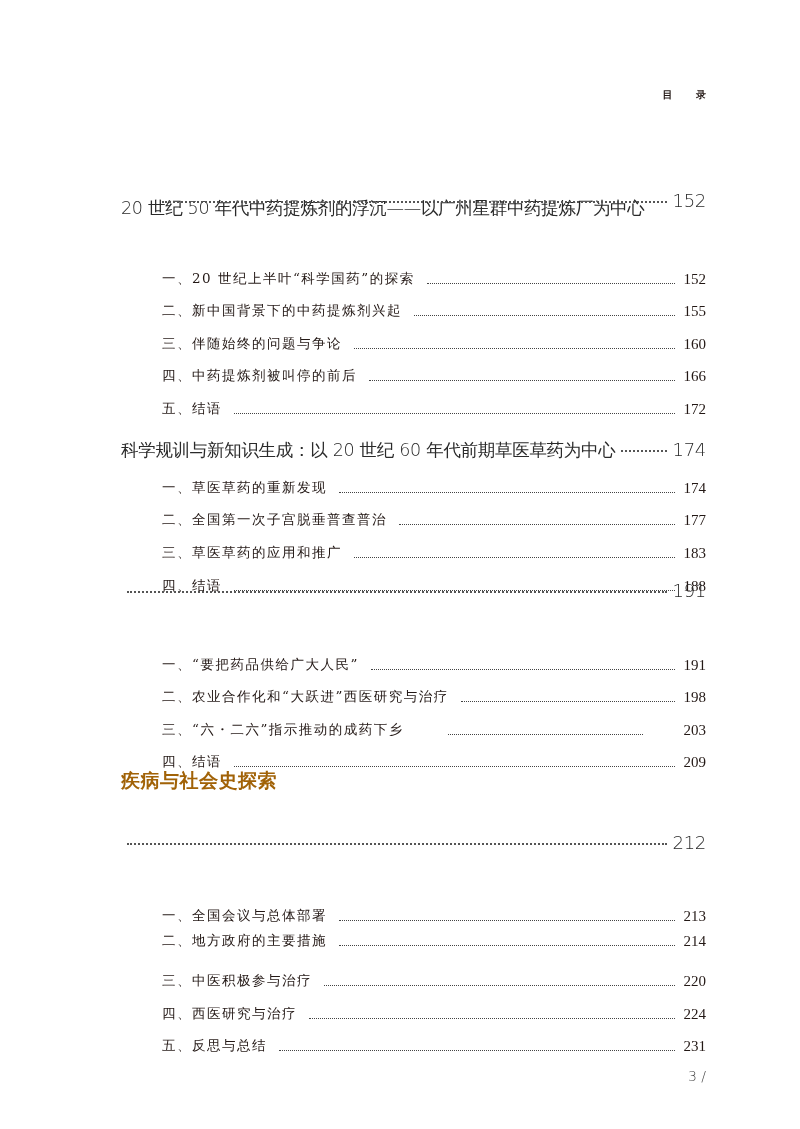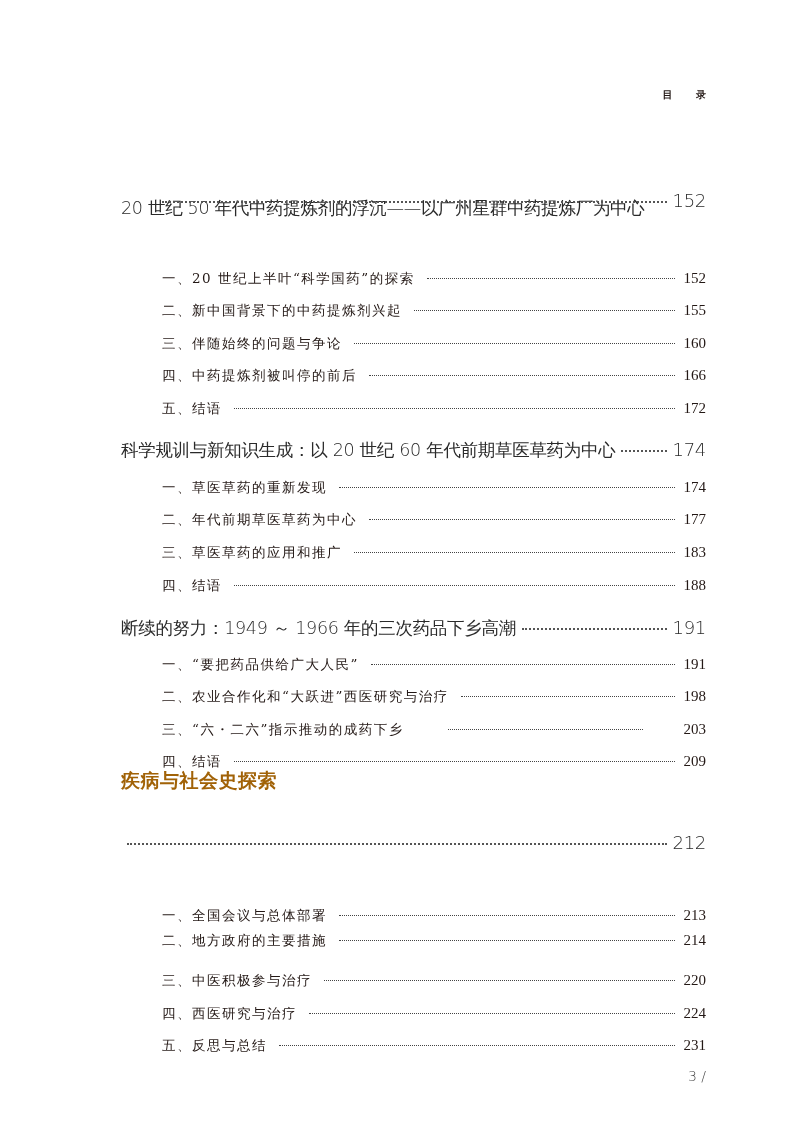--- a/index.html
+++ b/index.html
@@ -23,20 +23,21 @@
     font-family: "DejaVu Sans", "Liberation Sans", sans-serif;
     font-size: 17.5px; font-weight: 300; color: #2a2a2a;
     letter-spacing: -0.3px;
   }
   .chapter .num { font-size: 18px; }
   .section {
     left: 41px;
     font-family: "DejaVu Serif", "Liberation Serif", serif;
     font-size: 13.5px; color: #231815;
     letter-spacing: 1.5px;
+    align-items: flex-end;
   }
   .section .num { letter-spacing: 0; font-family: "Liberation Serif", "DejaVu Serif", serif; font-size: 15px; }
   .title { white-space: nowrap; margin-top: 36px; }
   .leader {
     flex: 1 1 auto; margin: 0 6px; height: 1px; position: relative; top: -4px;
     border-bottom: 2px dotted #555;
   }
   .section .leader { margin: 0 9px 0 12px; border-bottom: 1.6px dotted #444; }
   .num { white-space: nowrap; text-align: right; }
   .chapter-wrap {
@@ -103,37 +104,36 @@
     <span class="title">科学规训与新知识生成：以 20 世纪 60 年代前期草医草药为中心</span>
     <span class="leader"></span>
     <span class="num">174</span>
   </div>
   <div class="row section" style="top:443px;">
     <span class="title">一、草医草药的重新发现</span>
     <span class="leader"></span>
     <span class="num">174</span>
   </div>
   <div class="row section" style="top:475px;">
-    <span class="title">二、年代前期草医草药为中心</span>
+    <span class="title">二、全国第一次子宫脱垂普查普治</span>
     <span class="leader"></span>
     <span class="num">177</span>
   </div>
   <div class="row section" style="top:508px;">
     <span class="title">三、草医草药的应用和推广</span>
     <span class="leader"></span>
     <span class="num">183</span>
   </div>
   <div class="row section" style="top:541px;">
     <span class="title">四、结语</span>
     <span class="leader"></span>
     <span class="num">188</span>
   </div>
 
   <div class="row chapter" style="top:580px;">
-    <span class="title">断续的努力：1949 ～ 1966 年的三次药品下乡高潮</span>
     <span class="leader"></span>
     <span class="num">191</span>
   </div>
   <div class="row section" style="top:620px;">
     <span class="title">一、“要把药品供给广大人民”</span>
     <span class="leader"></span>
     <span class="num">191</span>
   </div>
   <div class="row section" style="top:652px;">
     <span class="title">二、农业合作化和“大跃进”西医研究与治疗</span>

